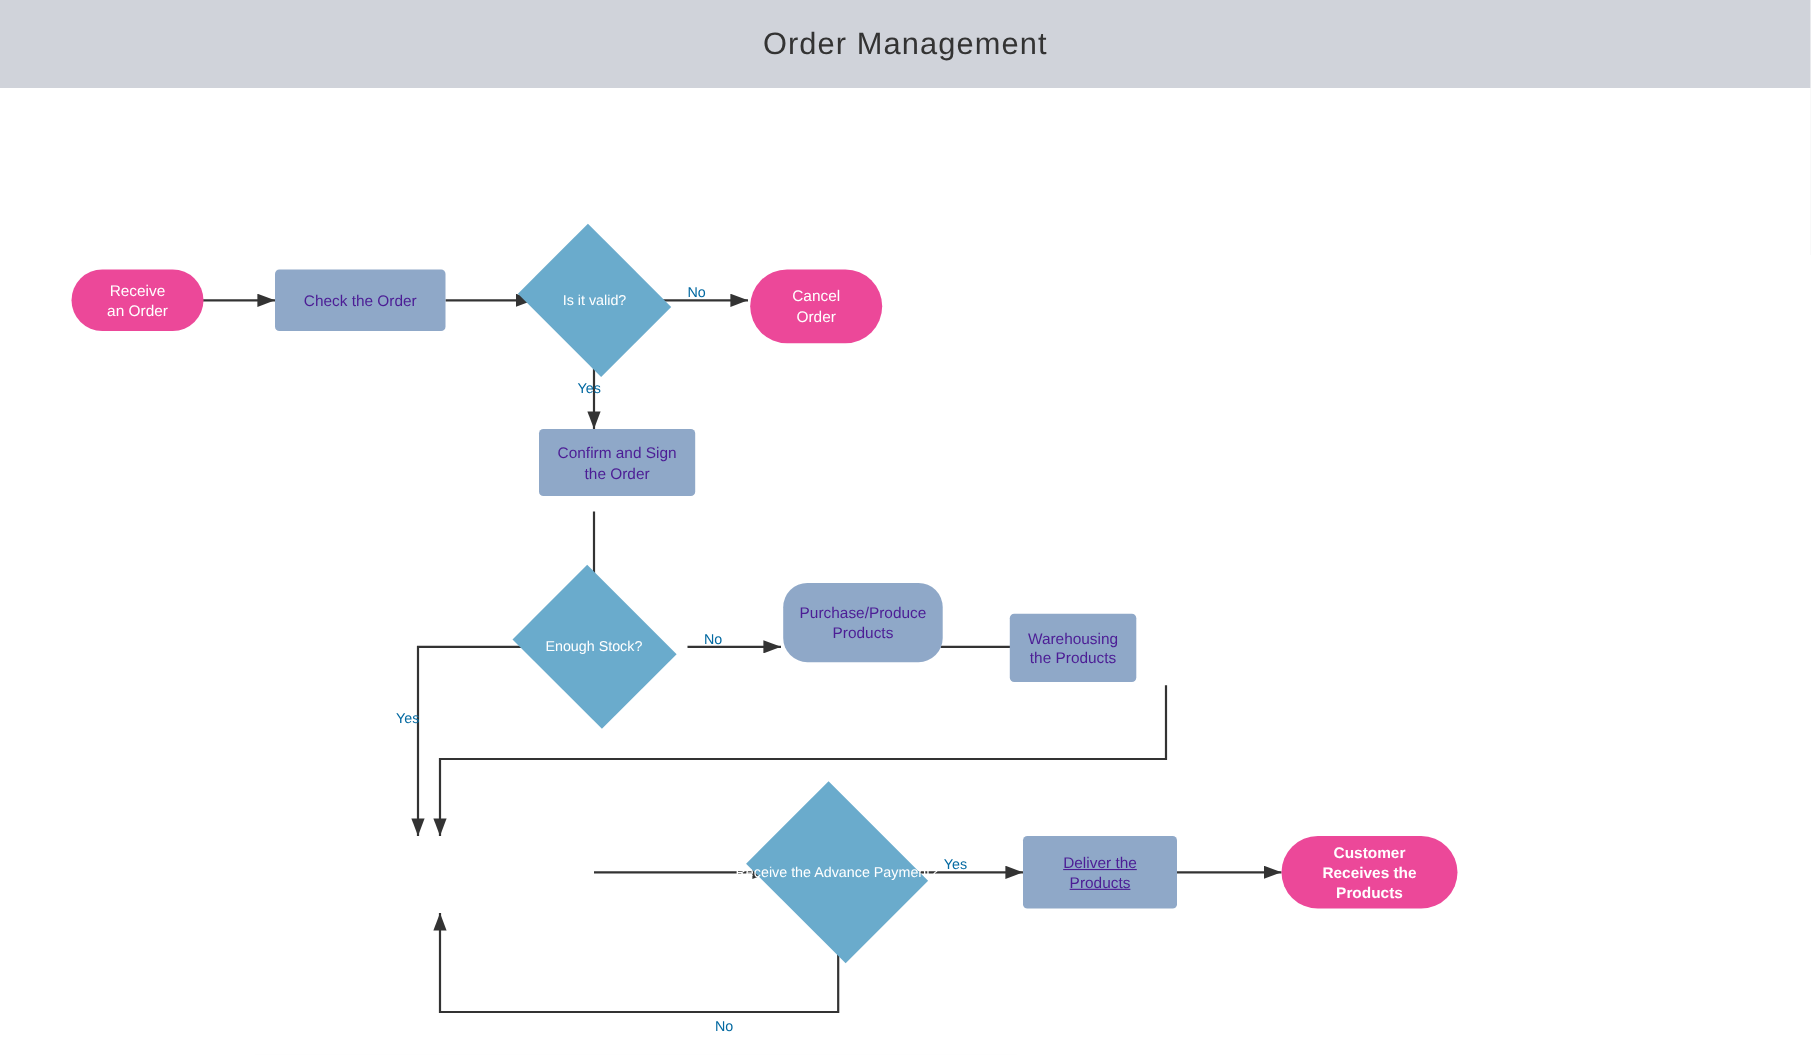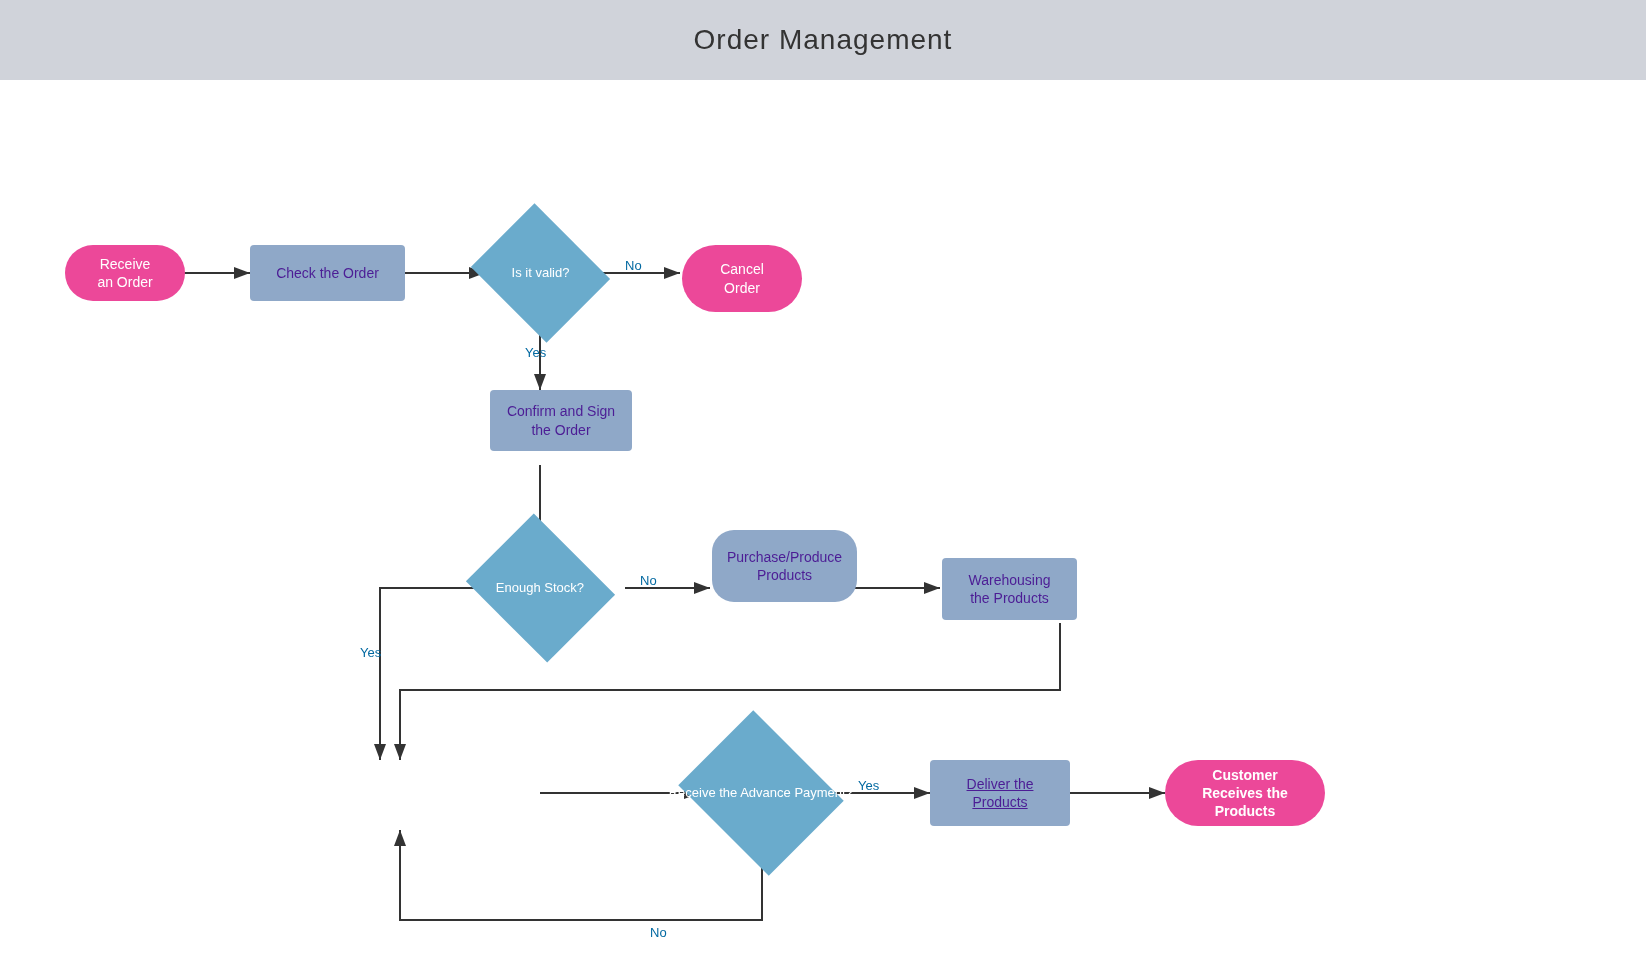--- a/index.html
+++ b/index.html
@@ -177,21 +177,21 @@
   <div class="node node-diamond" style="left:483px; top:460px; width:115px; height:96px;">
     <div class="diamond-label">Enough
 Stock?</div>
   </div>
 
   <div class="node node-rect" style="left:712px; top:450px; width:145px; height:72px;border-radius:22px;">
     <span>Purchase/Produce
 Products</span>
   </div>
 
-  <div class="node node-rect" style="left:942px; top:478px; width:135px; height:62px;">
+  <div class="node node-rect" style="left:918px; top:478px; width:115px; height:62px;">
     <span>Warehousing
 the Products</span>
   </div>
 
 
   <div class="node node-diamond" style="left:697px; top:660px; width:128px; height:106px;">
     <div class="diamond-label">Receive the
 Advance
 Payment?</div>
   </div>

